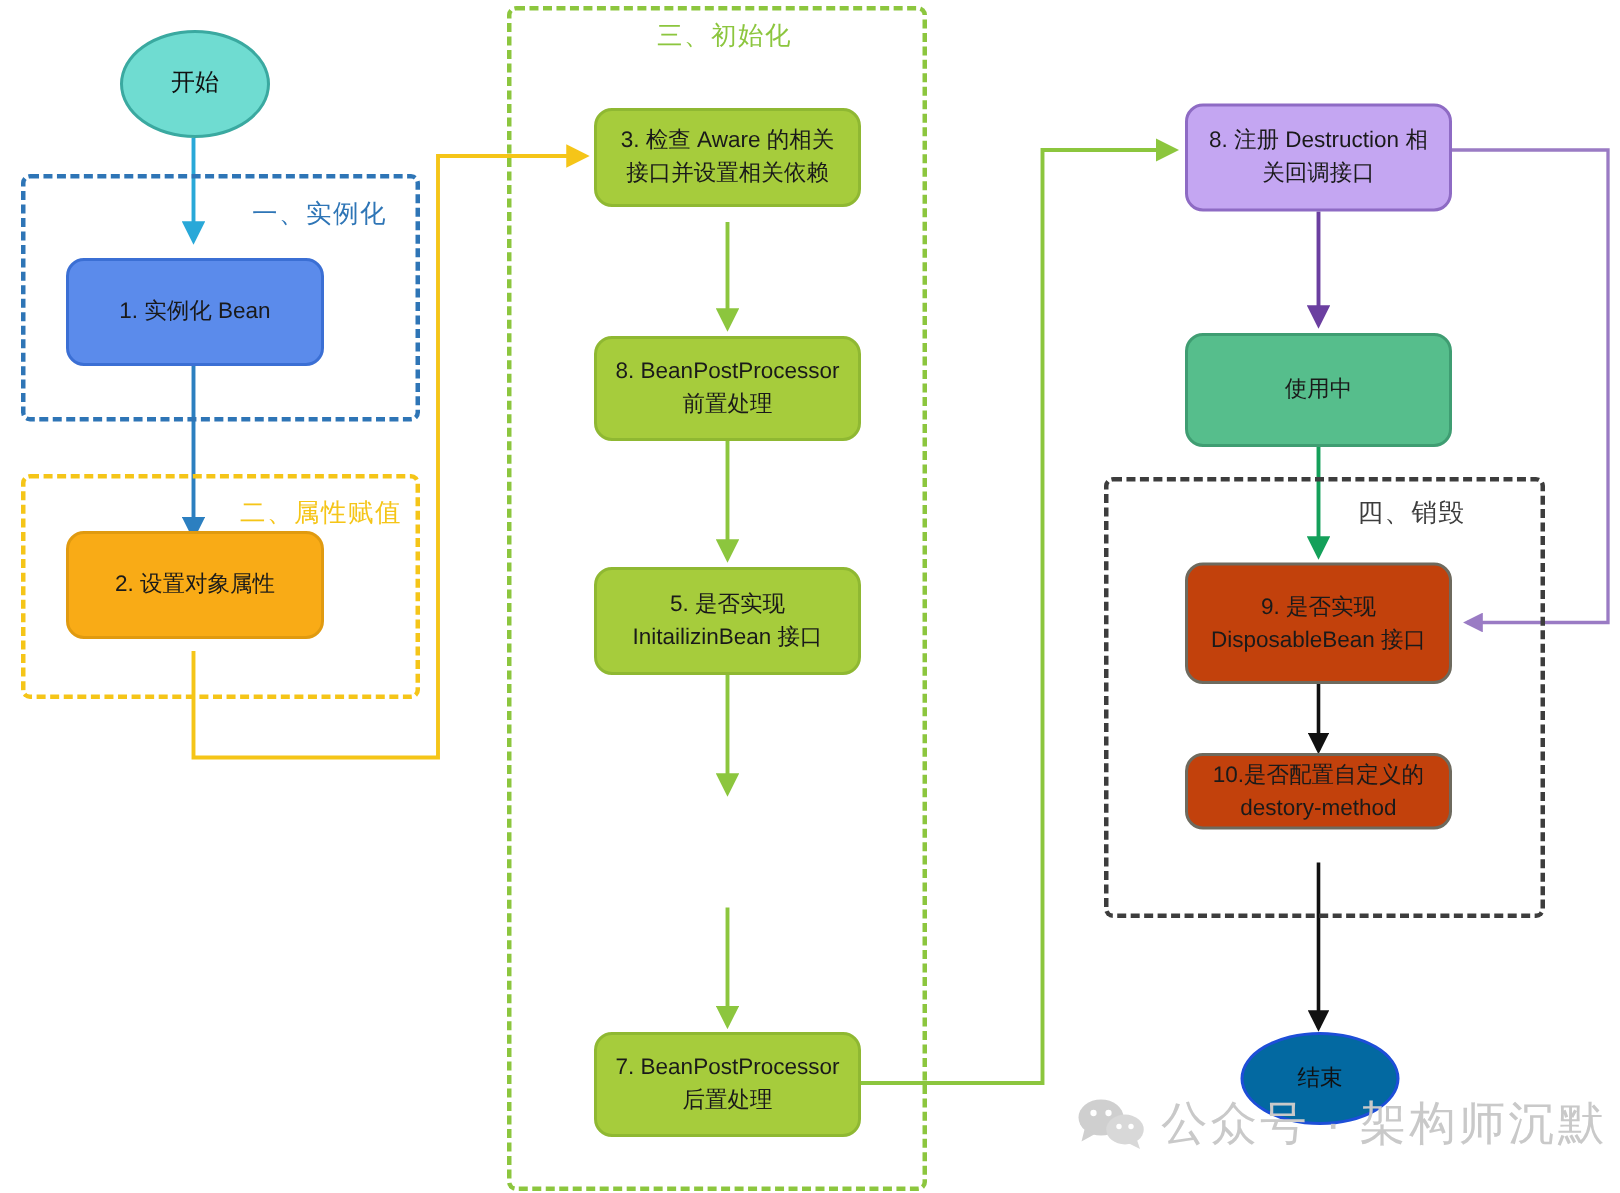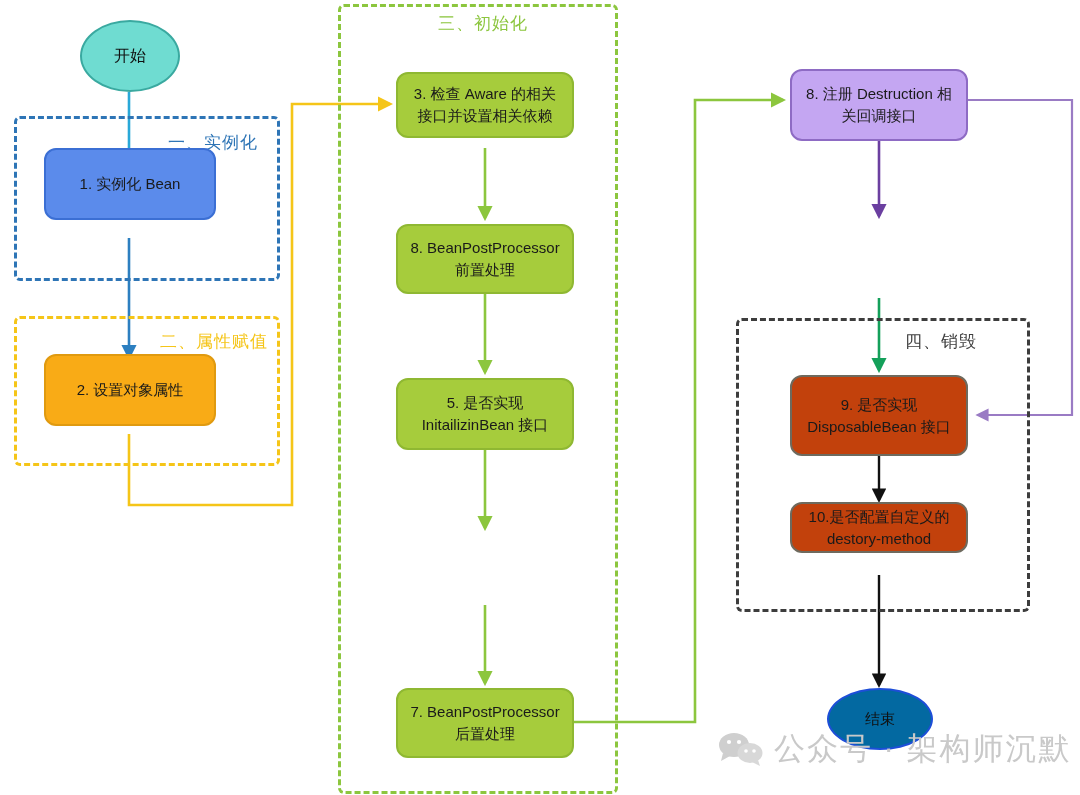--- a/index.html
+++ b/index.html
@@ -176,40 +176,41 @@
   <div class="group-label" style="left:160px; top:330px; color:#f5c518;">二、属性赋值</div>
 
   <div class="group-box" style="left:338px; top:4px; width:280px; height:790px; border-color:#8cc63e;"></div>
   <div class="group-label" style="left:438px; top:12px; color:#8cc63e;">三、初始化</div>
 
   <div class="group-box" style="left:736px; top:318px; width:294px; height:294px; border-color:#3d3d3d;"></div>
   <div class="group-label" style="left:905px; top:330px; color:#3d3d3d;">四、销毁</div>
 
   <div class="node ellipse skin-start" style="left:80px; top:20px; width:100px; height:72px;">开始</div>
 
-  <div class="node rounded skin-blue" style="left:44px; top:148px; width:172px; height:72px;">1. 实例化 Bean</div>
+  <div class="node rounded skin-blue" style="left:44px; top:172px; width:172px; height:72px;">1. 实例化 Bean</div>
 
   <div class="node rounded skin-orange" style="left:44px; top:354px; width:172px; height:72px;">2. 设置对象属性</div>
 
   <div class="node rounded skin-green" style="left:396px; top:72px; width:178px; height:66px;">3. 检查 Aware 的相关
 接口并设置相关依赖</div>
 
   <div class="node rounded skin-green" style="left:396px; top:224px; width:178px; height:70px;">8. BeanPostProcessor
 前置处理</div>
 
   <div class="node rounded skin-green" style="left:396px; top:378px; width:178px; height:72px;">5. 是否实现
 InitailizinBean 接口</div>
 
 
   <div class="node rounded skin-green" style="left:396px; top:688px; width:178px; height:70px;">7. BeanPostProcessor
 后置处理</div>
 
   <div class="node rounded skin-purple" style="left:790px; top:69px; width:178px; height:72px;">8. 注册 Destruction 相
 关回调接口</div>
 
+  <div class="node rounded skin-usein" style="left:790px; top:222px; width:178px; height:76px;">使用中</div>
 
   <div class="node rounded skin-gray" style="left:790px; top:375px; width:178px; height:81px;">9. 是否实现
 DisposableBean 接口</div>
 
   <div class="node rounded skin-gray" style="left:790px; top:502px; width:178px; height:51px;">10.是否配置自定义的
 destory-method</div>
 
   <div class="node ellipse skin-end" style="left:827px; top:688px; width:106px; height:62px;">结束</div>
 
   <div id="watermark">

